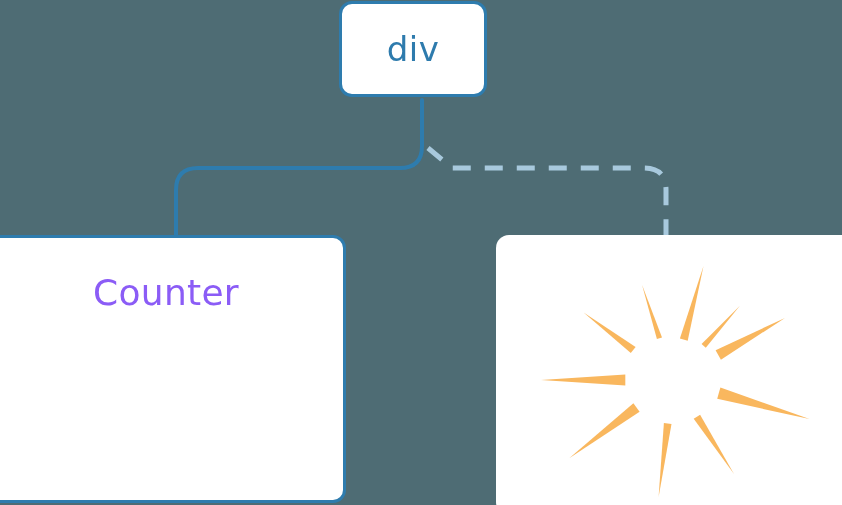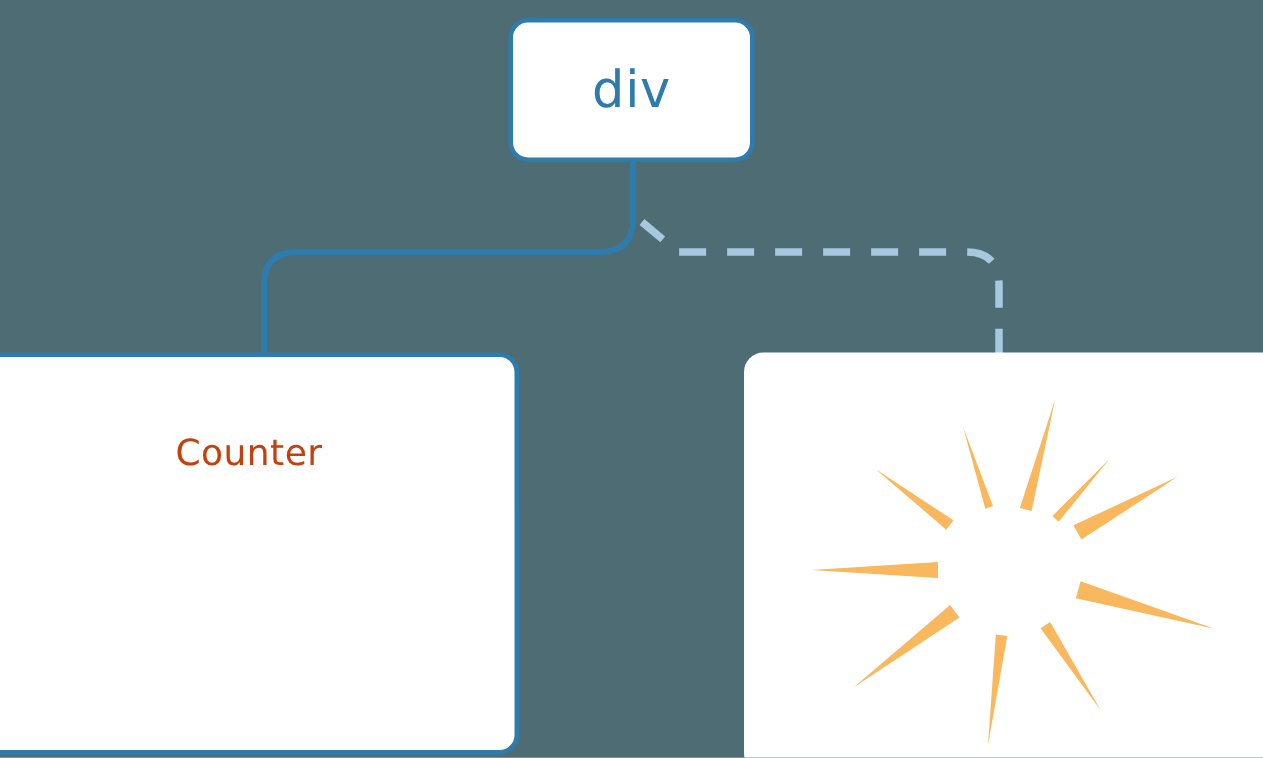--- a/index.html
+++ b/index.html
@@ -37,22 +37,22 @@
     border-radius: 13px;
     box-sizing: border-box;
   }
   .node.bordered {
     border: 3px solid #2e7cae;
   }
 
   
   #node-div {
     left: 339px;
-    top: 12px;
-    width: 164px;
+    top: 1px;
+    width: 148px;
     height: 96px;
     display: flex;
     align-items: center;
     justify-content: center;
   }
   .node-title-div {
     color: #2e7bad;
     font-size: 34px;
     font-weight: 400;
     letter-spacing: 0.5px;
@@ -63,26 +63,26 @@
   #node-counter {
     left: -14px;
     top: 235px;
     width: 360px;
     height: 268px;
     display: flex;
     flex-direction: column;
     align-items: center;
   }
   .node-title-counter {
-    color: #c2410c;
-    font-size: 24px;
+    color: #8b5cf6;
+    font-size: 36px;
     font-weight: 400;
     letter-spacing: 0.3px;
     line-height: 1;
-    margin-top: 52px;
+    margin-top: 37px;
   }
 
   
   .state-pill {
     position: absolute;
     left: 44px;
     top: 118px;
     width: 266px;
     height: 94px;
     border: 2px solid #5b61d6;

